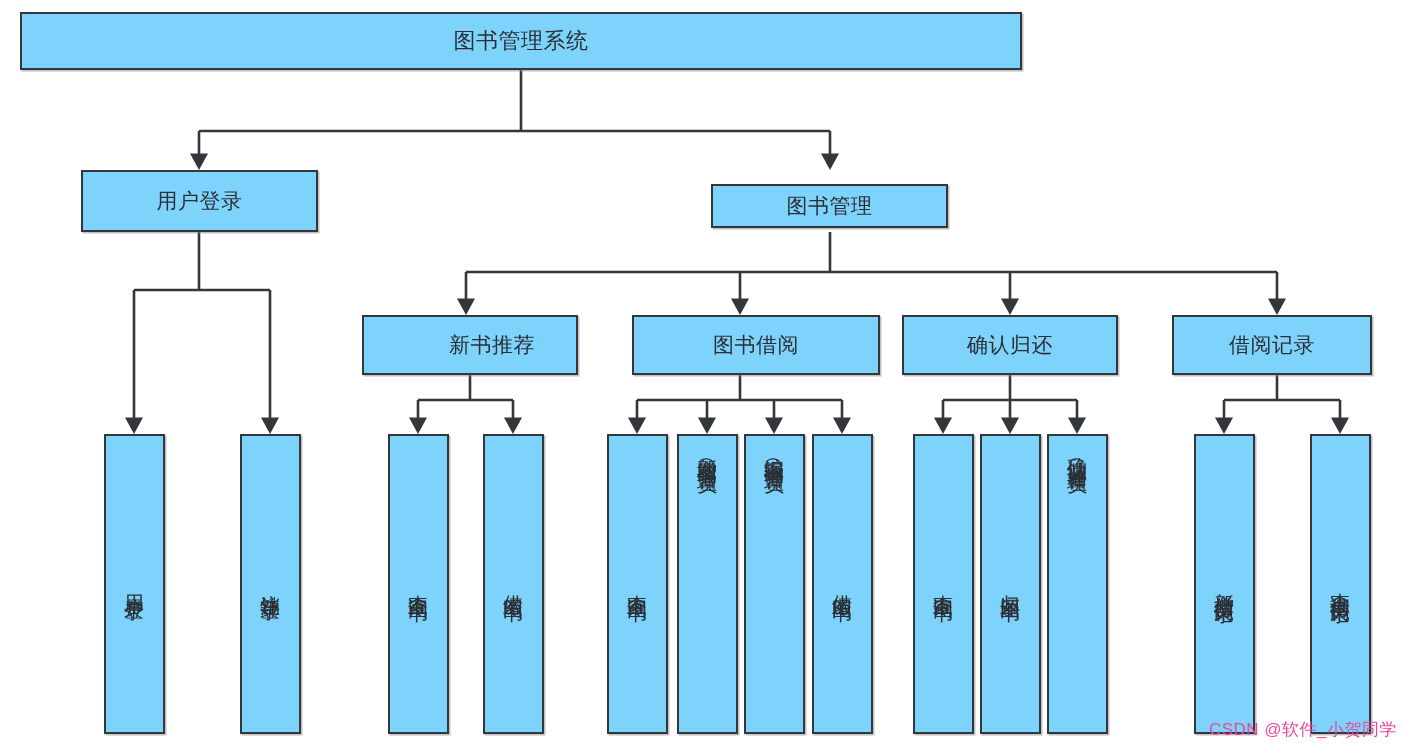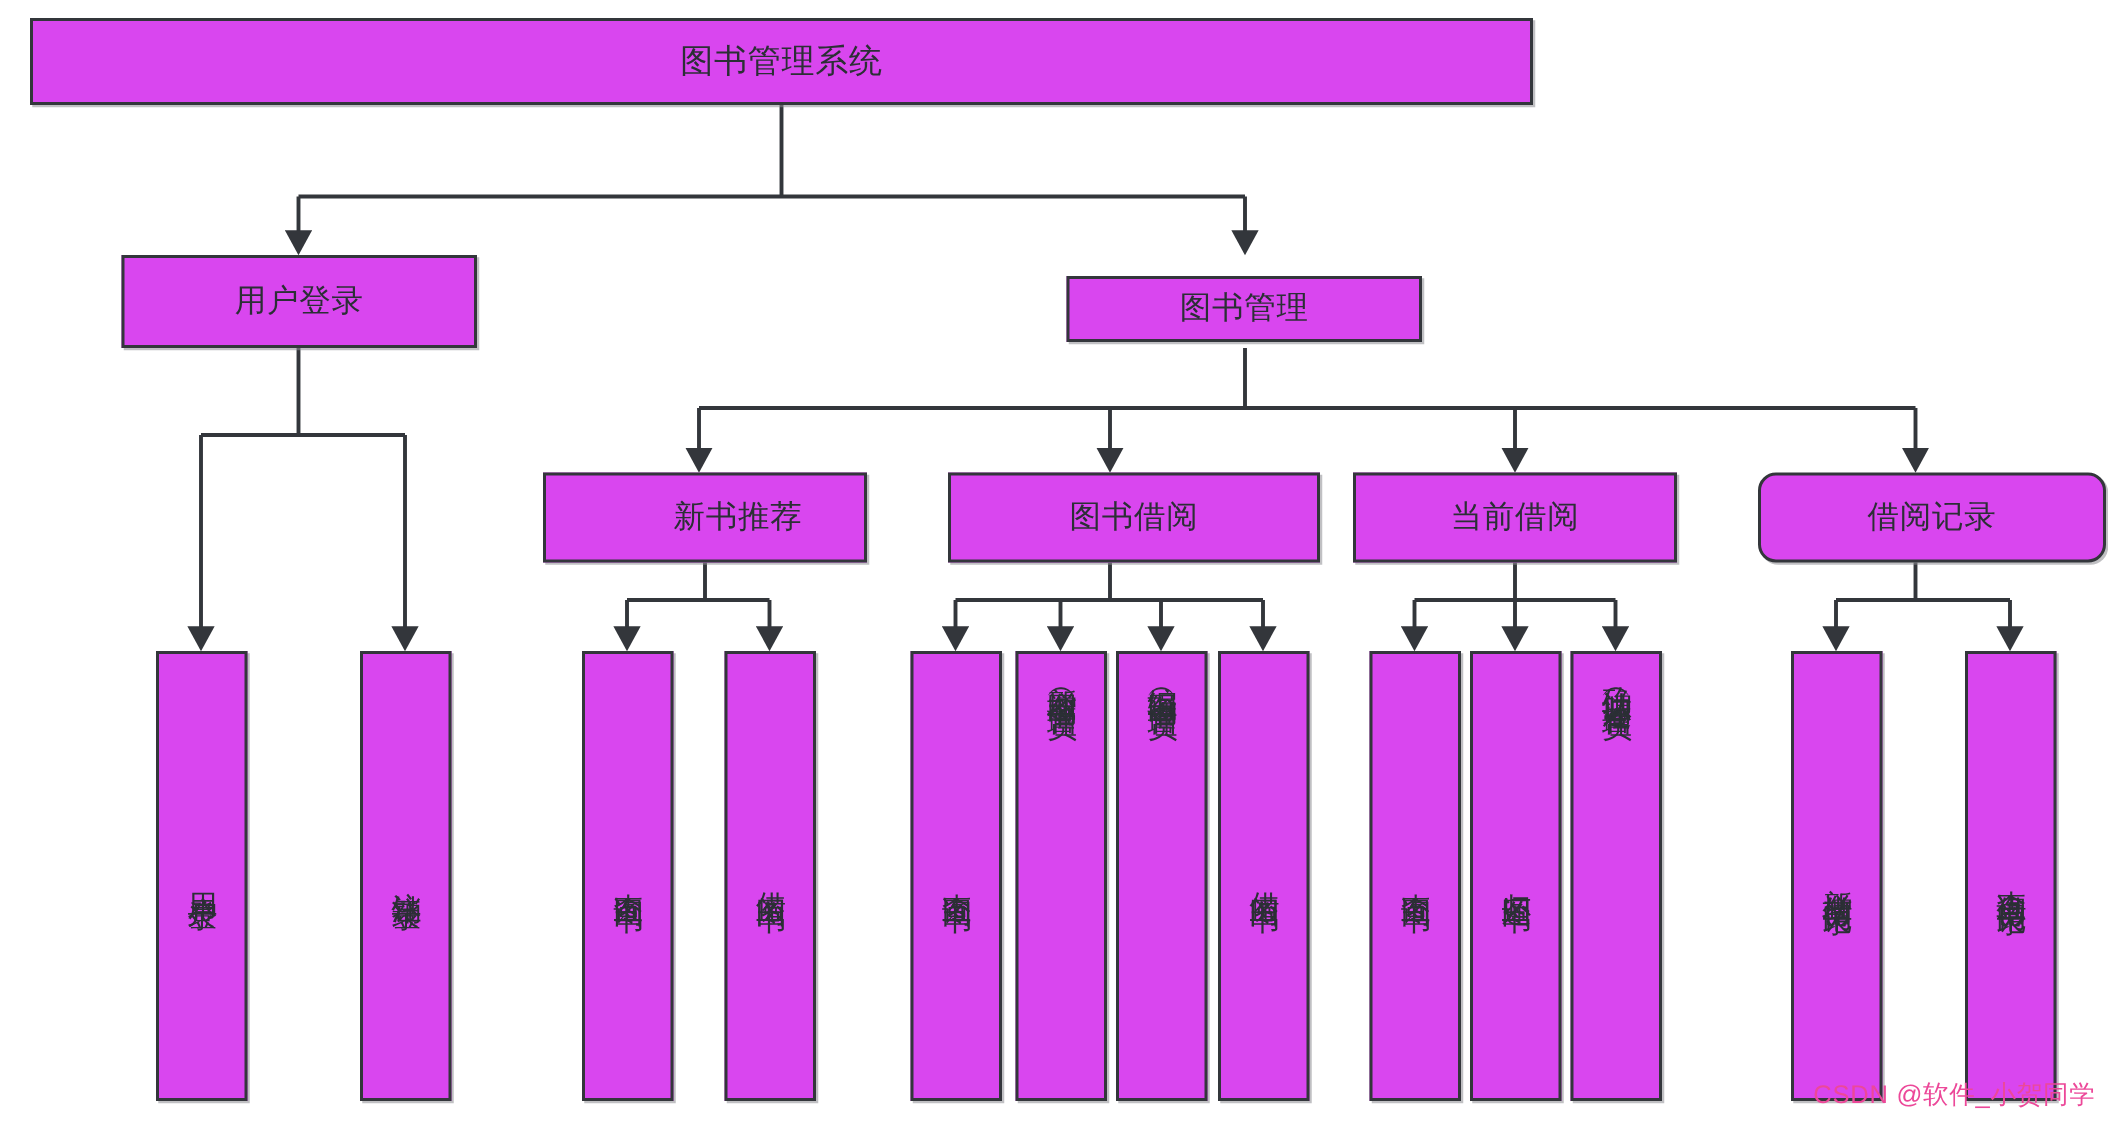--- a/index.html
+++ b/index.html
@@ -23,21 +23,21 @@
     position: absolute;
     top: 0;
     left: 0;
     width: 1405px;
     height: 747px;
     pointer-events: none;
   }
   .node {
     position: absolute;
     box-sizing: border-box;
-    background: #d946ef;
+    background: #7dd3fc;
     border: 2px solid #33363b;
     box-shadow: 1.5px 1.5px 0 rgba(140,140,145,0.55);
     display: flex;
     align-items: center;
     justify-content: center;
   }
   .node-label {
     color: #2b2f35;
     text-align: center;
     line-height: 1.12;
@@ -144,23 +144,23 @@
     <span class="node-label">图书管理</span>
   </div>
 
   <div class="node horiz" style="left:362px; top:315px; width:216px; height:60px;padding-left:44px;">
     <span class="node-label">新书推荐</span>
   </div>
   <div class="node horiz" style="left:632px; top:315px; width:248px; height:60px;">
     <span class="node-label">图书借阅</span>
   </div>
   <div class="node horiz" style="left:902px; top:315px; width:216px; height:60px;">
-    <span class="node-label">当前借阅</span>
-  </div>
-  <div class="node horiz" style="left:1172px; top:315px; width:232px; height:60px;border-radius:12px;">
+    <span class="node-label">确认归还</span>
+  </div>
+  <div class="node horiz" style="left:1172px; top:315px; width:200px; height:60px;">
     <span class="node-label">借阅记录</span>
   </div>
 
   <div class="node vert centered" style="left:104px; top:434px; width:61px; height:300px;">
     <span class="node-label">用户登录</span>
   </div>
   <div class="node vert centered" style="left:240px; top:434px; width:61px; height:300px;">
     <span class="node-label">注销登录</span>
   </div>
 

